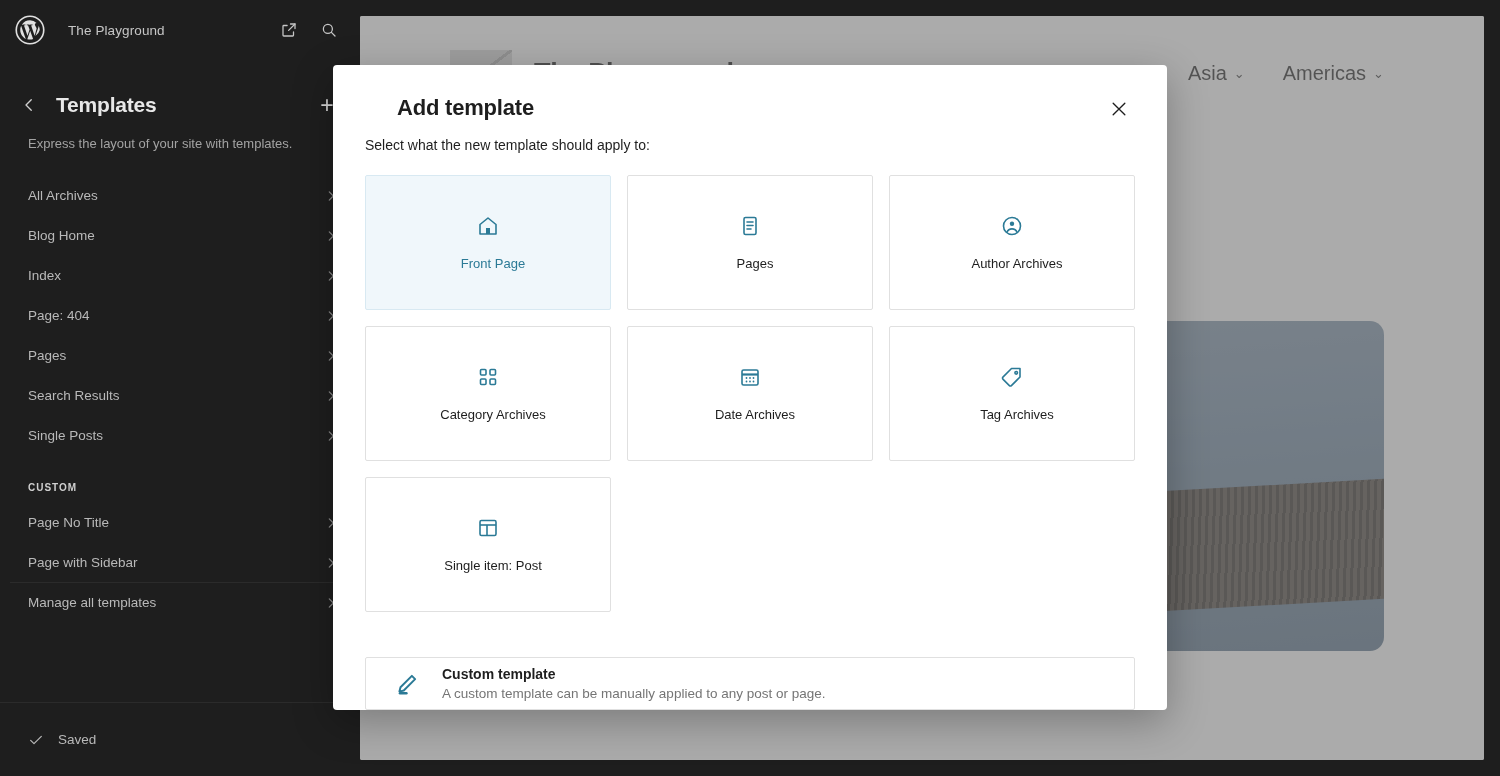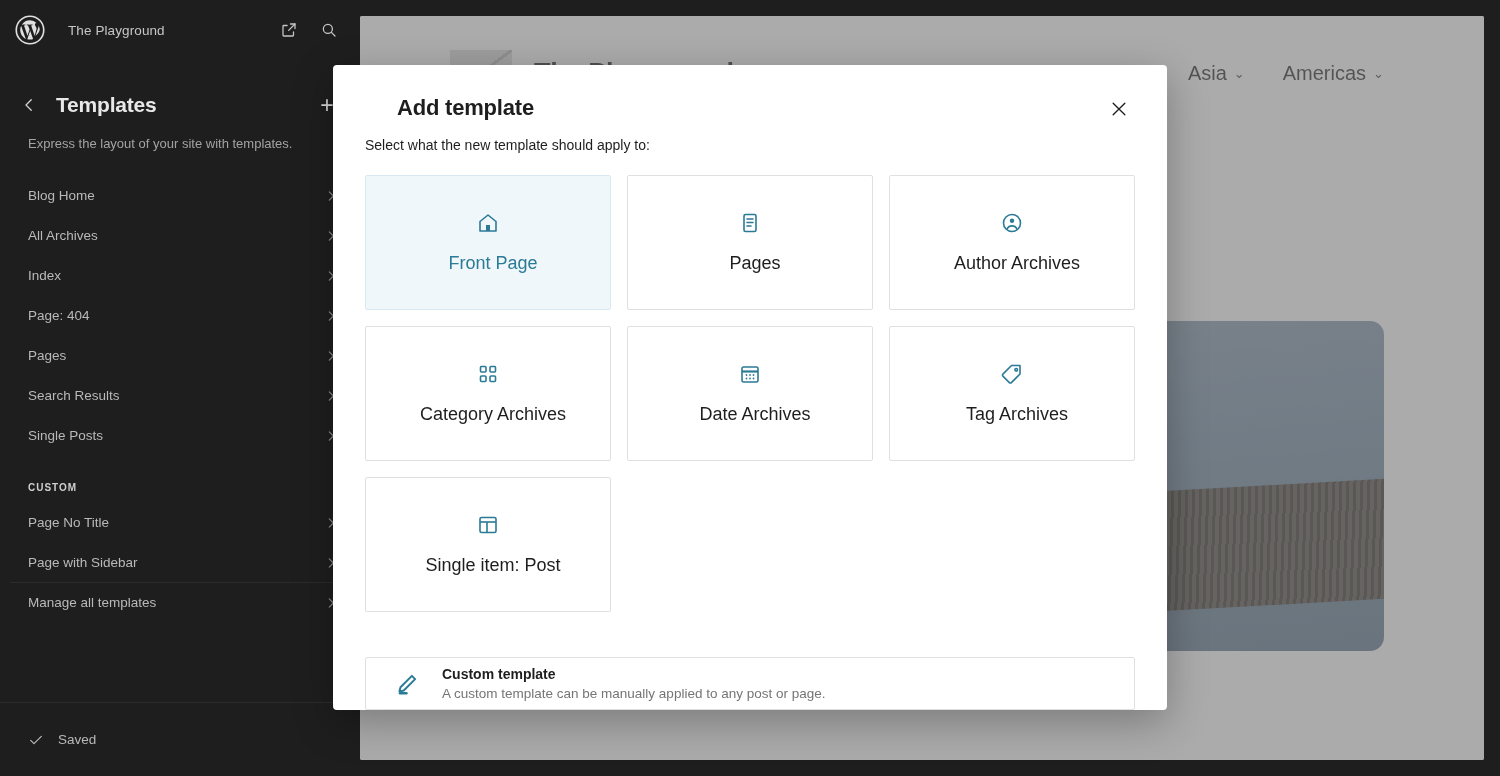--- a/index.html
+++ b/index.html
@@ -199,21 +199,21 @@
     gap: 16px;
   }
   .tcard {
     height: 135px; border: 1px solid #e0e0e0; border-radius: 2px;
     background: #fff; cursor: pointer;
     display: flex; flex-direction: column; align-items: center; justify-content: center;
     gap: 18px;
     transition: background .12s, border-color .12s;
   }
   .tcard .ticon { color: #2b7a96; display: flex; align-items: center; justify-content: center; }
-  .tcard .tlabel { font-size: 18px; color: #1e1e1e; padding-left: 10px; }
+  .tcard .tlabel { font-size: 13px; color: #1e1e1e; padding-left: 10px; }
   .tcard.selected {
     background: #f0f7fb; border-color: #d8e9f2;
   }
   .tcard.selected .tlabel { color: #2b7a96; }
 
   .custom-row {
     margin: 24px 32px 0 32px;
     border: 1px solid #e0e0e0; border-radius: 2px;
     padding: 8px 28px; display: flex; align-items: center; gap: 20px;
     cursor: pointer; background: #fff;
@@ -272,29 +272,29 @@
         </svg>
       </div>
       <div class="sb-title">Templates</div>
       <div class="sb-add">+</div>
     </div>
 
     <div class="sb-desc">Express the layout of your site with templates.</div>
 
     <div class="sb-list">
       <div class="sb-item">
+        <span>All Archives</span>
+        <span class="chev">
+          <svg width="14" height="14" viewBox="0 0 24 24" fill="none" stroke="currentColor" stroke-width="2" stroke-linecap="round" stroke-linejoin="round">
+              <path d="M9 5l7 7-7 7"></path>
+            </svg>
+        </span>
+      </div>
+      <div class="sb-item">
         <span>Blog Home</span>
-        <span class="chev">
-          <svg width="14" height="14" viewBox="0 0 24 24" fill="none" stroke="currentColor" stroke-width="2" stroke-linecap="round" stroke-linejoin="round">
-              <path d="M9 5l7 7-7 7"></path>
-            </svg>
-        </span>
-      </div>
-      <div class="sb-item">
-        <span>All Archives</span>
         <span class="chev">
           <svg width="14" height="14" viewBox="0 0 24 24" fill="none" stroke="currentColor" stroke-width="2" stroke-linecap="round" stroke-linejoin="round">
               <path d="M9 5l7 7-7 7"></path>
             </svg>
         </span>
       </div>
       <div class="sb-item">
         <span>Index</span>
         <span class="chev">
           <svg width="14" height="14" viewBox="0 0 24 24" fill="none" stroke="currentColor" stroke-width="2" stroke-linecap="round" stroke-linejoin="round">

